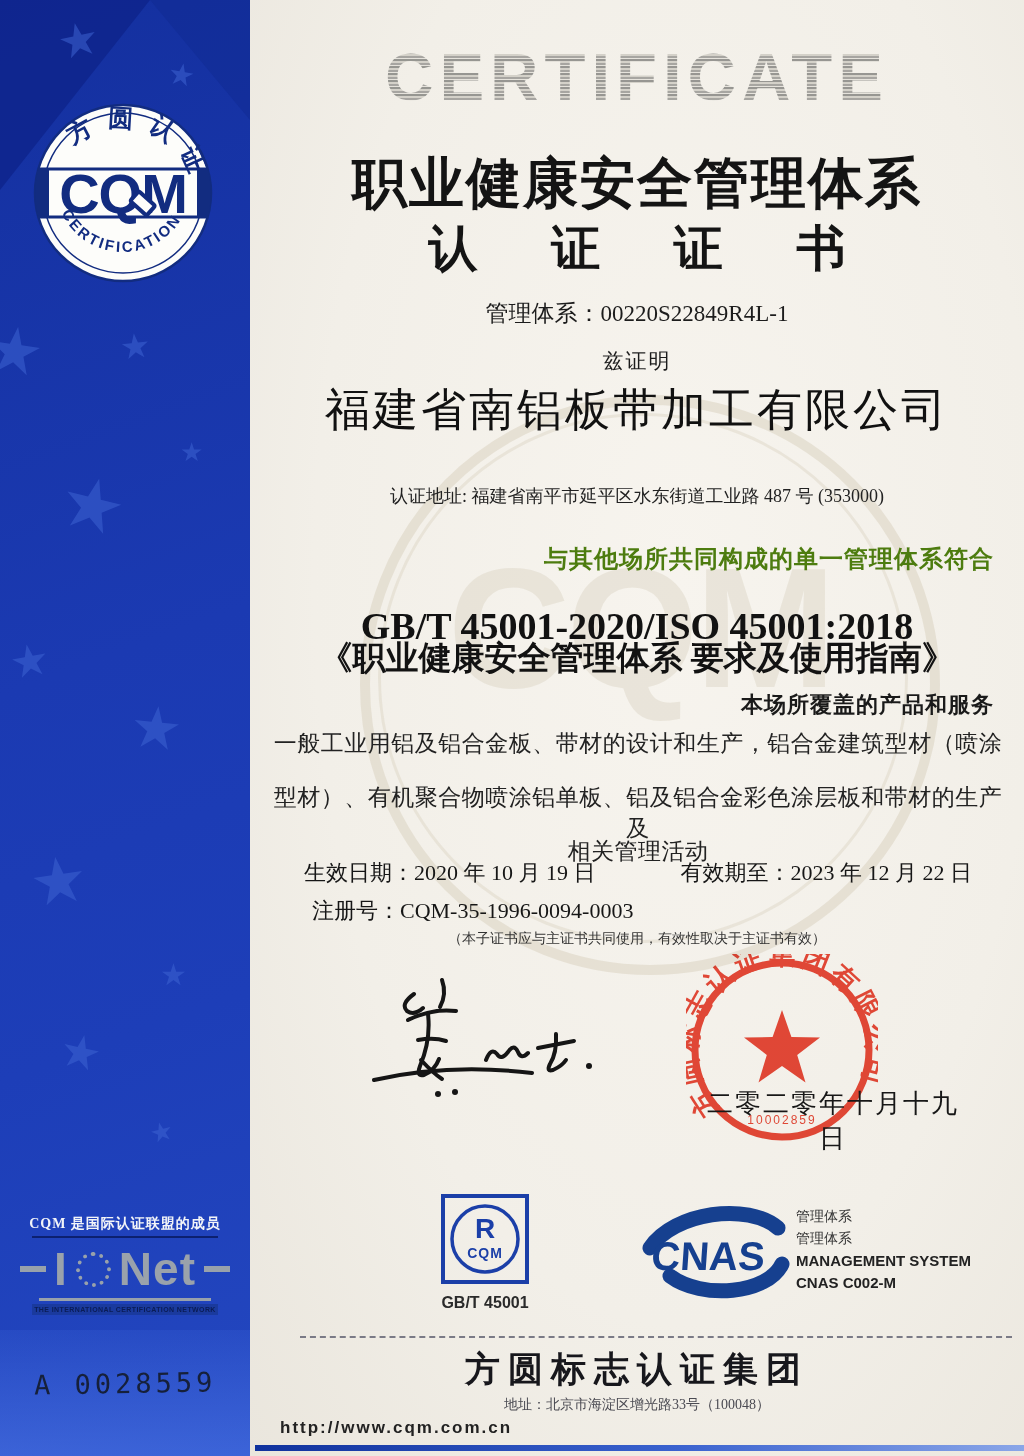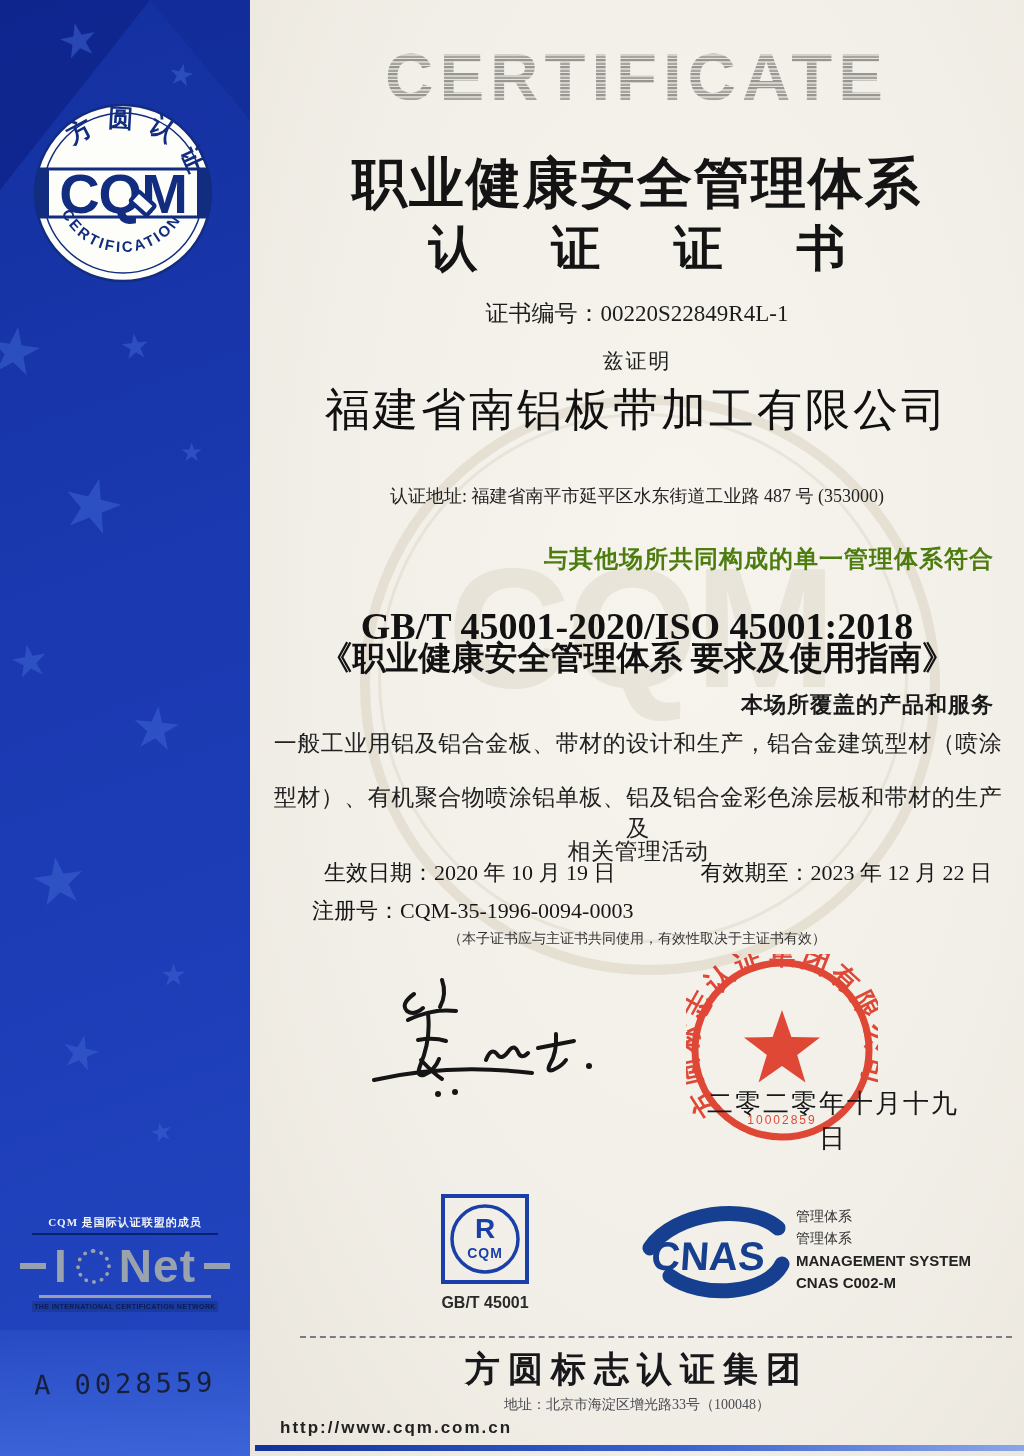--- a/index.html
+++ b/index.html
@@ -14,21 +14,21 @@
   .tri2{left:150px;top:0;width:100px;height:120px;background:#102a92;clip-path:polygon(0 0,100% 0,100% 100%);opacity:.5;}
   .star{position:absolute;color:#3d63d2;opacity:.55;line-height:1;}
   .star::before{content:"★";}
   #sidebar-bottom-light{left:0;top:1330px;width:250px;height:126px;background:linear-gradient(180deg,rgba(85,130,245,.12),rgba(95,140,250,.42));}
 
   
   #cqm-emblem{left:33px;top:103px;}
 
   
   #iqnet{left:0;top:1215px;width:250px;color:#9aa3ad;}
-  .iqnet-member{color:#f2f4f8;font-size:11px;font-weight:bold;letter-spacing:1px;text-align:center;}
+  .iqnet-member{color:#f2f4f8;font-size:14px;font-weight:bold;letter-spacing:1px;text-align:center;}
   .iqnet-bar{width:186px;height:2px;background:#0c2070;margin:3px auto 4px;}
   .iqnet-row{display:flex;align-items:center;justify-content:center;gap:8px;}
   .iqnet-dash{width:26px;height:6px;background:#98a1ab;}
   .iqnet-text{font-family:"Liberation Sans",sans-serif;font-size:46px;font-weight:800;color:#9aa2ab;letter-spacing:1px;}
   .dotted-q{width:27px;height:27px;border:4px dotted #98a1ab;border-radius:50%;display:inline-block;}
   .iqnet-underline{width:172px;height:3px;background:#98a1ab;margin:2px auto 3px;}
   .iqnet-tagline{width:186px;margin:0 auto;background:#1a3a9e;color:#0a1c55;font-family:"Liberation Sans",sans-serif;font-size:7px;font-weight:bold;text-align:center;letter-spacing:.4px;padding:2px 0;}
   #serial{left:34px;top:1368px;font-size:27px;color:#16203a;letter-spacing:4px;transform:rotate(-1deg);}
 
   
@@ -47,21 +47,21 @@
   #certify{left:280px;top:347px;width:714px;text-align:center;font-size:21px;color:#1c1c1c;letter-spacing:2px;}
   #company{left:280px;top:380px;width:714px;text-align:center;font-size:45px;color:#111;letter-spacing:3px;}
   #address{left:280px;top:484px;width:714px;text-align:center;font-size:18px;color:#222;}
   #system-line{left:280px;top:543px;width:714px;text-align:right;font-size:24px;font-weight:bold;color:#4d7c0f;letter-spacing:1px;}
   #standard{left:280px;top:588px;width:714px;text-align:center;font-size:38px;font-weight:bold;color:#121212;margin-top:16px;}
   #standard-name{left:280px;top:636px;width:714px;text-align:center;font-size:33px;font-weight:bold;color:#121212;}
   #scope-title{left:280px;top:690px;width:714px;text-align:right;font-size:22px;font-weight:600;color:#1a1a1a;letter-spacing:1px;}
   .scope-line{left:268px;width:740px;text-align:center;font-size:23px;color:#222;letter-spacing:.5px;}
   #scope1{top:728px;} #scope2{top:782px;} #scope3{top:836px;}
 
-  #dates-row{left:324px;top:858px;width:668px;display:flex;justify-content:space-between;font-size:22px;color:#161616;}
+  #dates-row{left:304px;top:858px;width:668px;display:flex;justify-content:space-between;font-size:22px;color:#161616;}
   #reg-row{left:312px;top:896px;font-size:22px;color:#161616;}
   #note{left:280px;top:930px;width:714px;text-align:center;font-size:14px;color:#333;}
 
   #signature{left:358px;top:972px;}
   #seal{left:686px;top:954px;mix-blend-mode:multiply;}
   #issue-date{left:698px;top:1086px;width:270px;text-align:center;font-size:26px;color:#171717;letter-spacing:2px;}
 
   #gbt-mark{left:437px;top:1192px;}
   #gbt-label{left:425px;top:1294px;width:120px;text-align:center;font-family:"Liberation Sans",sans-serif;font-size:16px;font-weight:bold;color:#2a2a2a;}
   #cnas-logo{left:632px;top:1202px;}
@@ -143,21 +143,21 @@
     </div>
 
     <div id="serial" class="abs mono">A 0028559</div>
   </div>
 
   <div id="ghost-title" class="abs">CERTIFICATE</div>
   <div id="title1" class="abs">职业健康安全管理体系</div>
   <div id="title2" class="abs">认 证 证 书</div>
 
   <div id="cert-number" class="abs">
-    <span>证书编号：</span><span>00220S22849R4L-1</span>
+    <span>管理体系：</span><span>00220S22849R4L-1</span>
   </div>
 
   <div id="certify" class="abs">兹证明</div>
   <div id="company" class="abs">福建省南铝板带加工有限公司</div>
   <div id="address" class="abs">认证地址: 福建省南平市延平区水东街道工业路 487 号 (353000)</div>
   <div id="system-line" class="abs">与其他场所共同构成的单一管理体系符合</div>
   <div id="standard" class="abs">GB/T 45001-2020/ISO 45001:2018</div>
   <div id="standard-name" class="abs">《职业健康安全管理体系  要求及使用指南》</div>
   <div id="scope-title" class="abs">本场所覆盖的产品和服务</div>
   <div id="scope1" class="abs scope-line">一般工业用铝及铝合金板、带材的设计和生产，铝合金建筑型材（喷涂</div>

